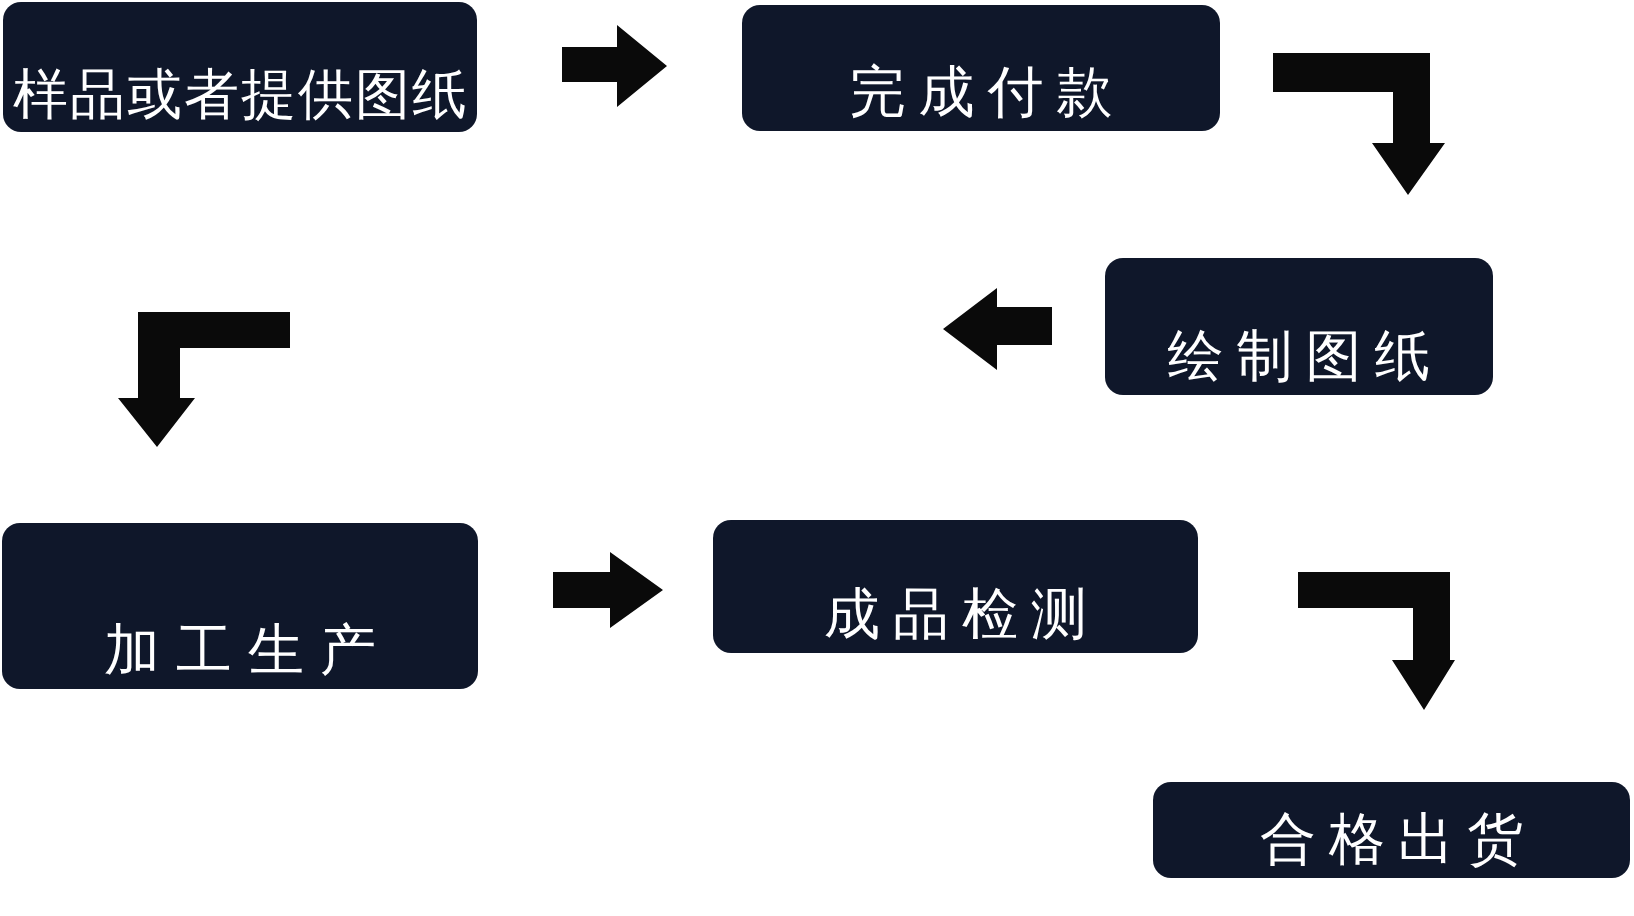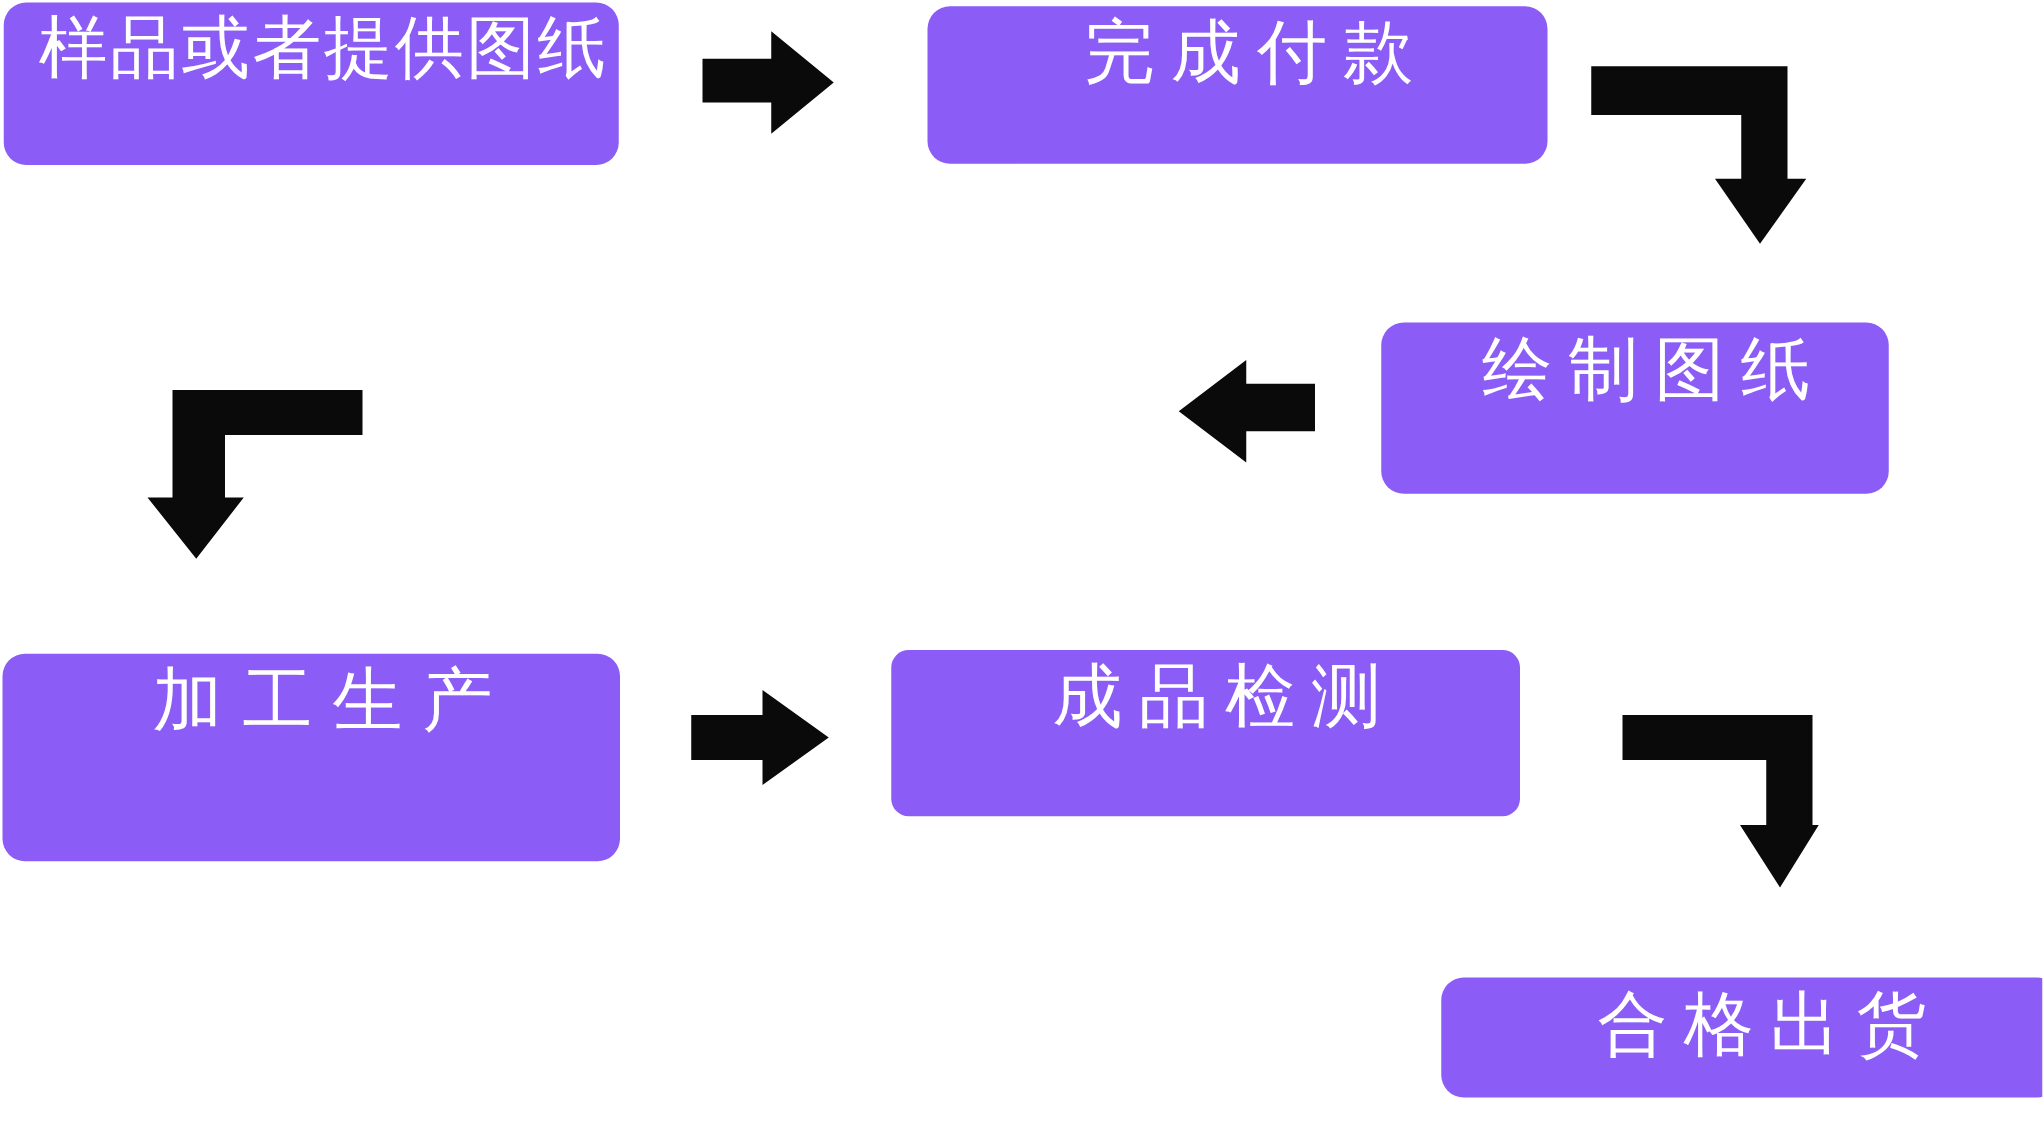--- a/index.html
+++ b/index.html
@@ -12,41 +12,40 @@
     font-family: "Liberation Sans", sans-serif;
   }
   .arrows {
     position: absolute;
     left: 0; top: 0;
     width: 1634px; height: 916px;
   }
   .arrows path { fill: #0a0a0a; }
   .node {
     position: absolute;
-    background: #8b5cf6;
+    background: #0f172a;
     border-radius: 18px;
     color: #ffffff;
     display: flex;
-    align-items: flex-start;
+    align-items: flex-end;
     justify-content: center;
     font-size: 56px;
     font-weight: 500;
     letter-spacing: 13px;
     white-space: nowrap;
-    padding-left: 18px;
   }
   .node span { margin-right: -13px; }
   .n1 { left: 3px;    top: 2px;   width: 474px; height: 130px; font-size: 55px; letter-spacing: 2px; }
   .n1 span { margin-right: -2px; }
   .n2 { left: 742px;  top: 5px;   width: 478px; height: 126px; }
   .n3 { left: 1105px; top: 258px; width: 388px; height: 137px; }
   .n4 { left: 408px;  top: 260px; width: 479px; height: 130px; }
   .n5 { left: 2px;    top: 523px; width: 476px; height: 166px; letter-spacing: 16px; }
   .n5 span { margin-right: -16px; }
-  .n6 { left: 713px;  top: 520px; width: 485px; height: 133px; border-radius: 14px; }
+  .n6 { left: 713px;  top: 520px; width: 485px; height: 133px; }
   .n7 { left: 1153px; top: 782px; width: 477px; height: 96px; }
 </style>
 </head>
 <body>
 
 <div class="canvas">
 
   <svg class="arrows" viewBox="0 0 1634 916" xmlns="http://www.w3.org/2000/svg" aria-hidden="true">
 
     <path d="M562,47 L617,47 L617,25 L667,66 L617,107 L617,82 L562,82 Z"></path>

